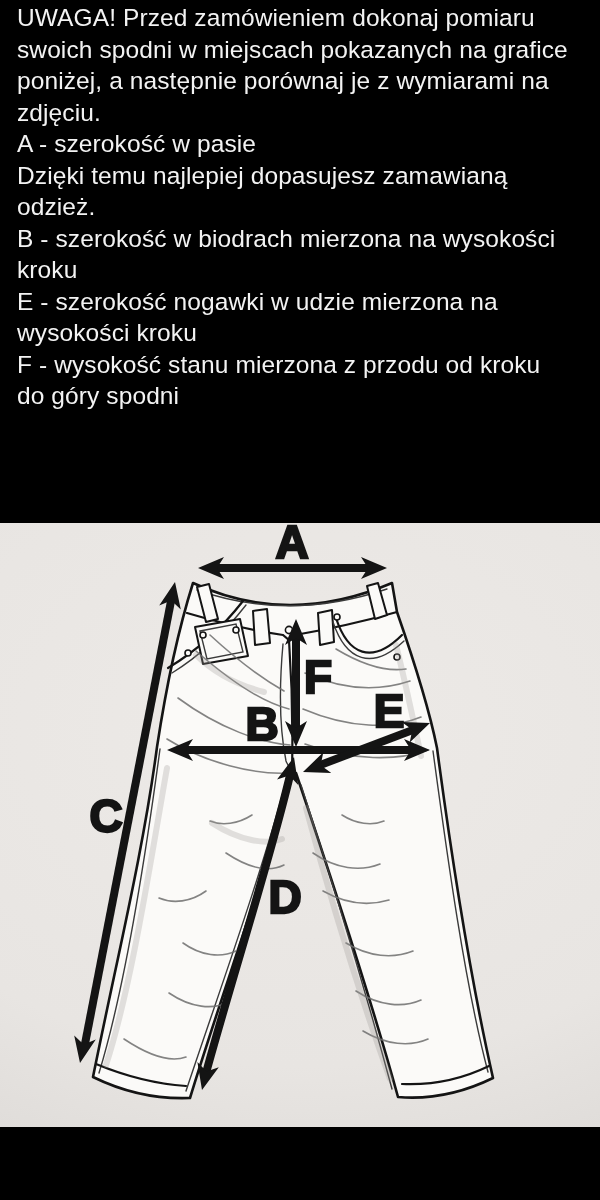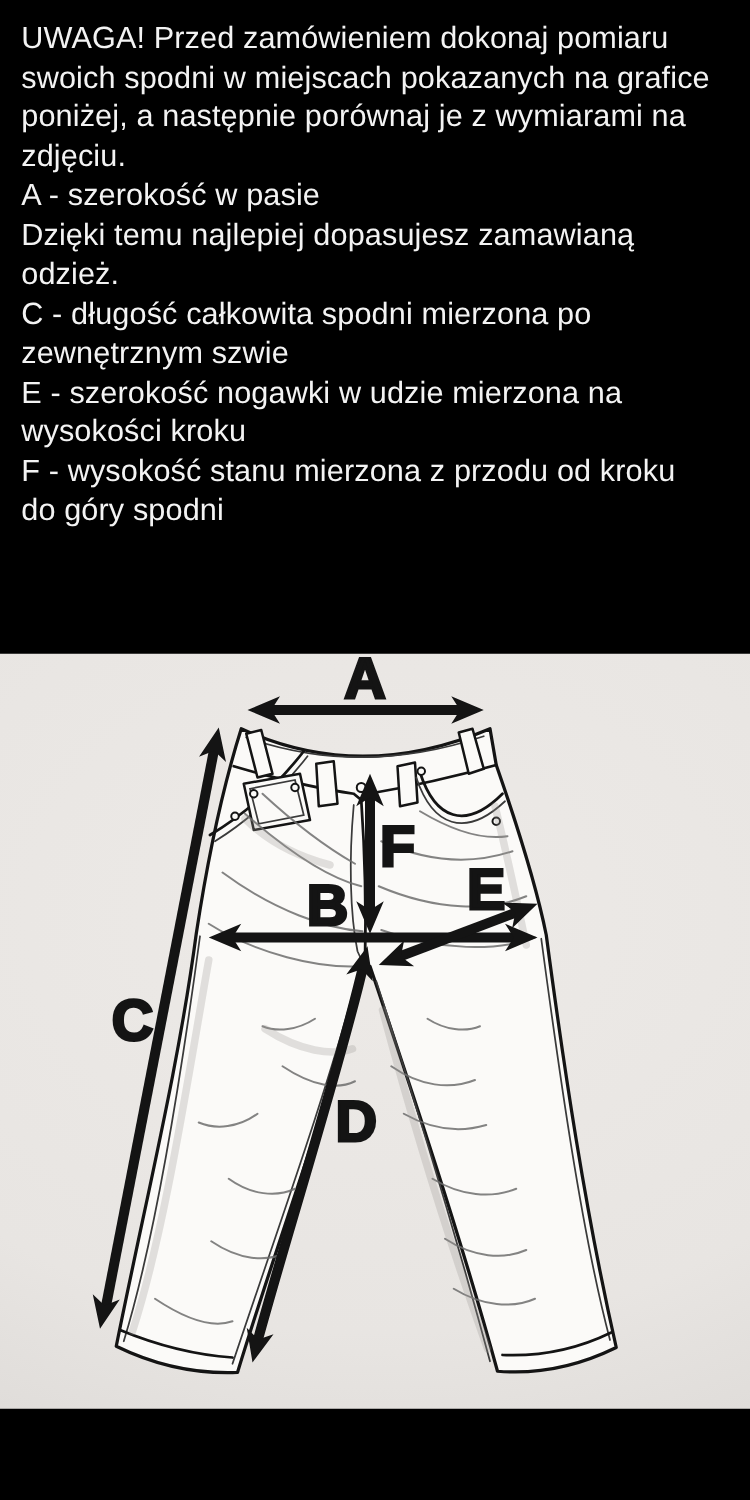--- a/index.html
+++ b/index.html
@@ -17,21 +17,21 @@
     background:#000;
     overflow:hidden;
   }
   .page{width:600px;height:1200px;display:flex;flex-direction:column;}
 
   
   .notice{
     height:523px;
     background:var(--header-bg);
     color:var(--header-text);
-    padding:15px 30px 0 17px;
+    padding:2px 30px 0 17px;
     font-size:24.5px;
     line-height:31.5px;
     letter-spacing:0.1px;
     font-weight:400;
   }
   .notice p, .notice div{display:block;}
 
   
   .figure{
     height:604px;
@@ -64,21 +64,21 @@
 </style>
 </head>
 <body>
 
 <div class="page">
 
   <div class="notice">
     <div>UWAGA! Przed zamówieniem dokonaj pomiaru swoich spodni w miejscach pokazanych na grafice poniżej, a następnie porównaj je z wymiarami na zdjęciu.</div>
     <div>A - szerokość w pasie</div>
     <div>Dzięki temu najlepiej dopasujesz zamawianą odzież.</div>
-    <div>C - długość całkowita spodni mierzona po zewnętrznym szwie</div>
+    <div>B - szerokość w biodrach mierzona na wysokości kroku</div>
     <div>E - szerokość nogawki w udzie mierzona na wysokości kroku</div>
     <div>F - wysokość stanu mierzona z przodu od kroku do góry spodni</div>
   </div>
 
   <div class="figure">
     <svg viewBox="0 0 600 604">
 
       <g>
 
         <path class="jeans-body" d="

